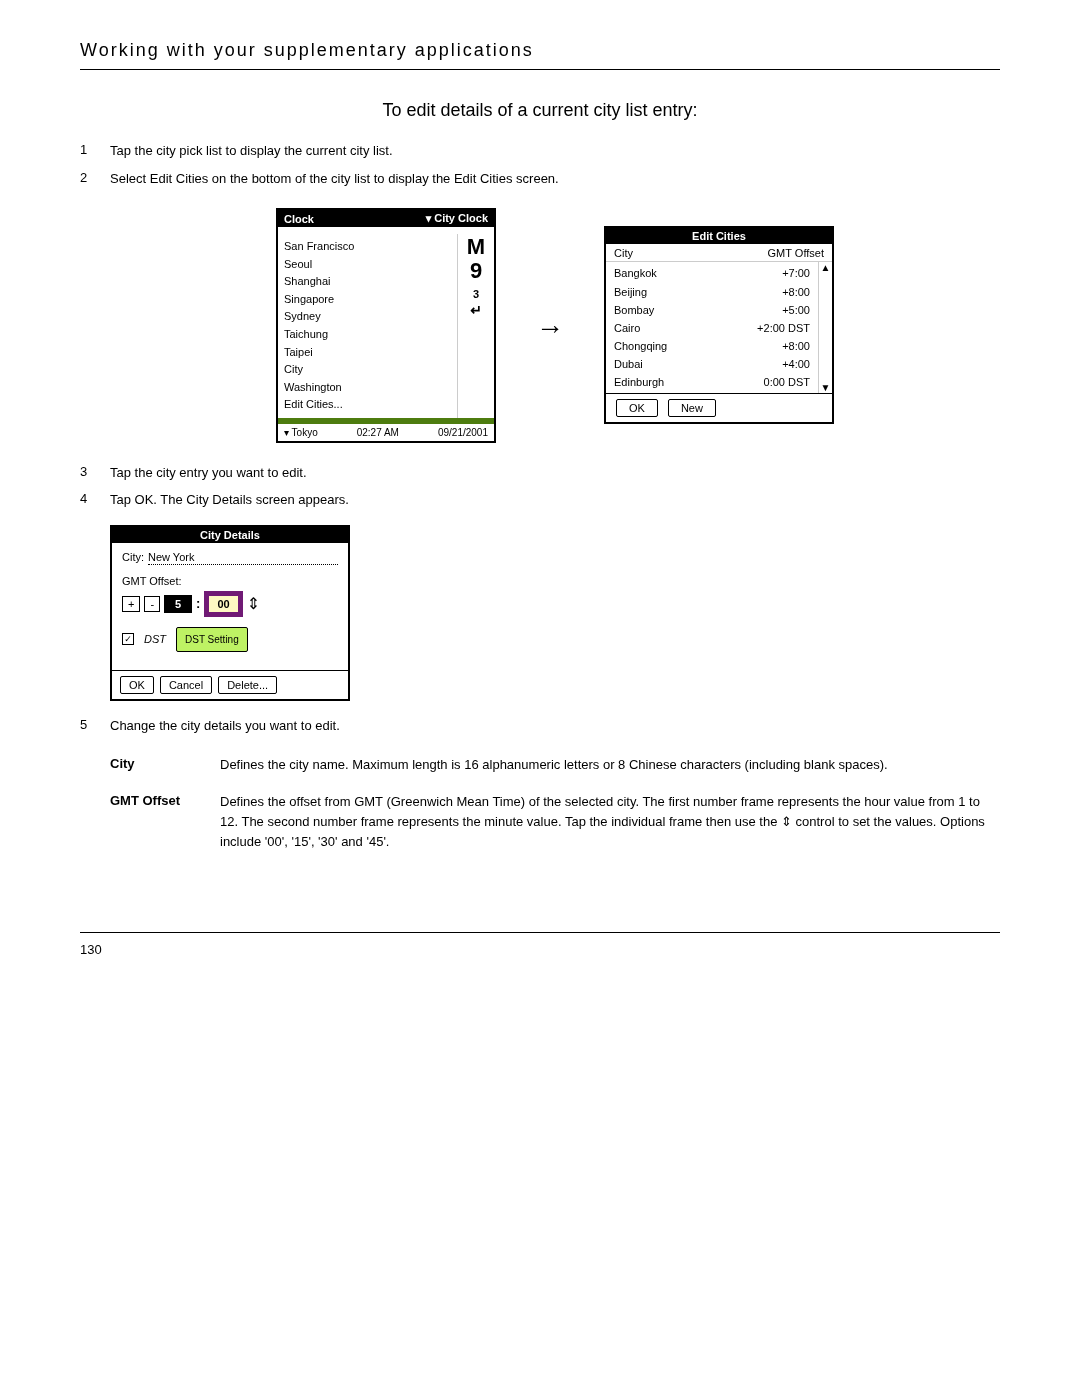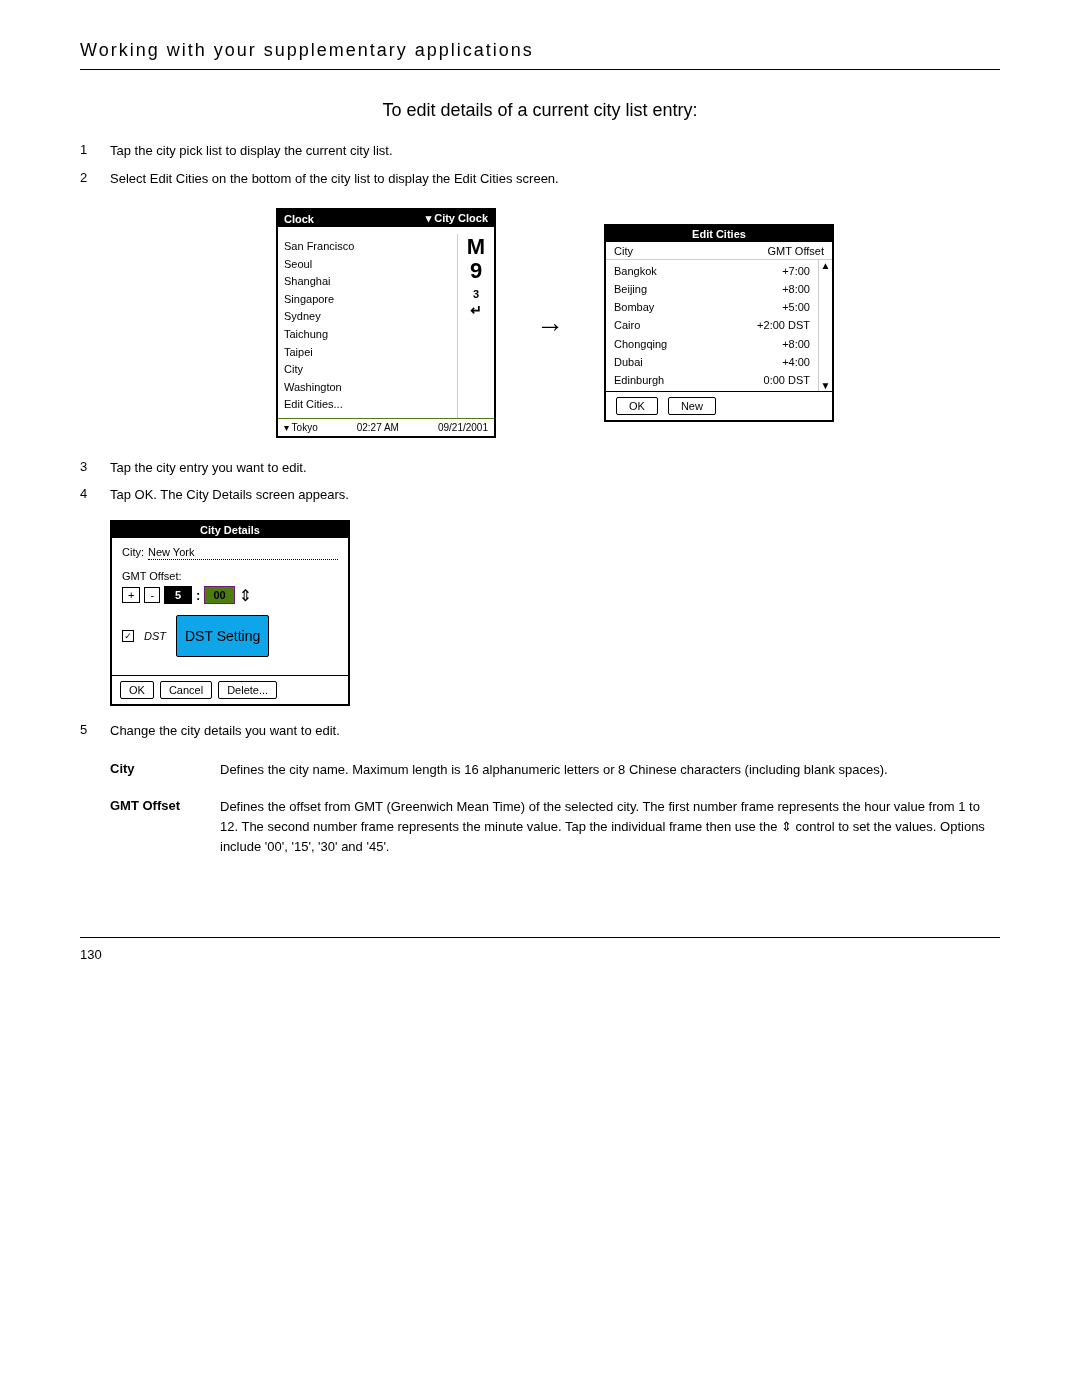--- a/index.html
+++ b/index.html
@@ -107,21 +107,21 @@
       font-size: 22px;
       font-weight: bold;
       line-height: 1;
     }
     .clock-big-letter2 {
       font-size: 22px;
       font-weight: bold;
       line-height: 1;
     }
     .clock-footer {
-      border-top: 1px solid #4d7c0f;
+      border-top: 6px solid #4d7c0f;
       padding: 3px 6px;
       display: flex;
       justify-content: space-between;
       font-size: 10px;
     }
     
     .edit-cities-screen {
       border: 2px solid #000;
       width: 230px;
       font-size: 11px;
@@ -246,22 +246,22 @@
       font-weight: bold;
       padding: 2px 8px;
       min-width: 28px;
       text-align: center;
     }
     .cd-colon {
       font-size: 13px;
       font-weight: bold;
     }
     .cd-num-box2 {
-      border: 1px solid #701a75;
-      background: #4d7c0f;
+      border: 5px solid #701a75;
+      background: #fef9c3;
       color: #000;
       font-size: 11px;
       font-weight: bold;
       padding: 2px 8px;
       min-width: 28px;
       text-align: center;
     }
     .cd-spinner {
       font-size: 16px;
       cursor: pointer;
@@ -280,23 +280,23 @@
       align-items: center;
       justify-content: center;
       font-size: 9px;
     }
     .cd-dst-label {
       font-size: 11px;
       font-style: italic;
     }
     .cd-dst-btn {
       border: 1px solid #000;
-      background: #0ea5e9;
-      padding: 12px 8px;
-      font-size: 14px;
+      background: #bef264;
+      padding: 6px 8px;
+      font-size: 10px;
       cursor: pointer;
       border-radius: 2px;
     }
     .cd-footer {
       border-top: 1px solid #000;
       padding: 5px 8px;
       display: flex;
       gap: 6px;
     }
     .cd-footer-btn {

